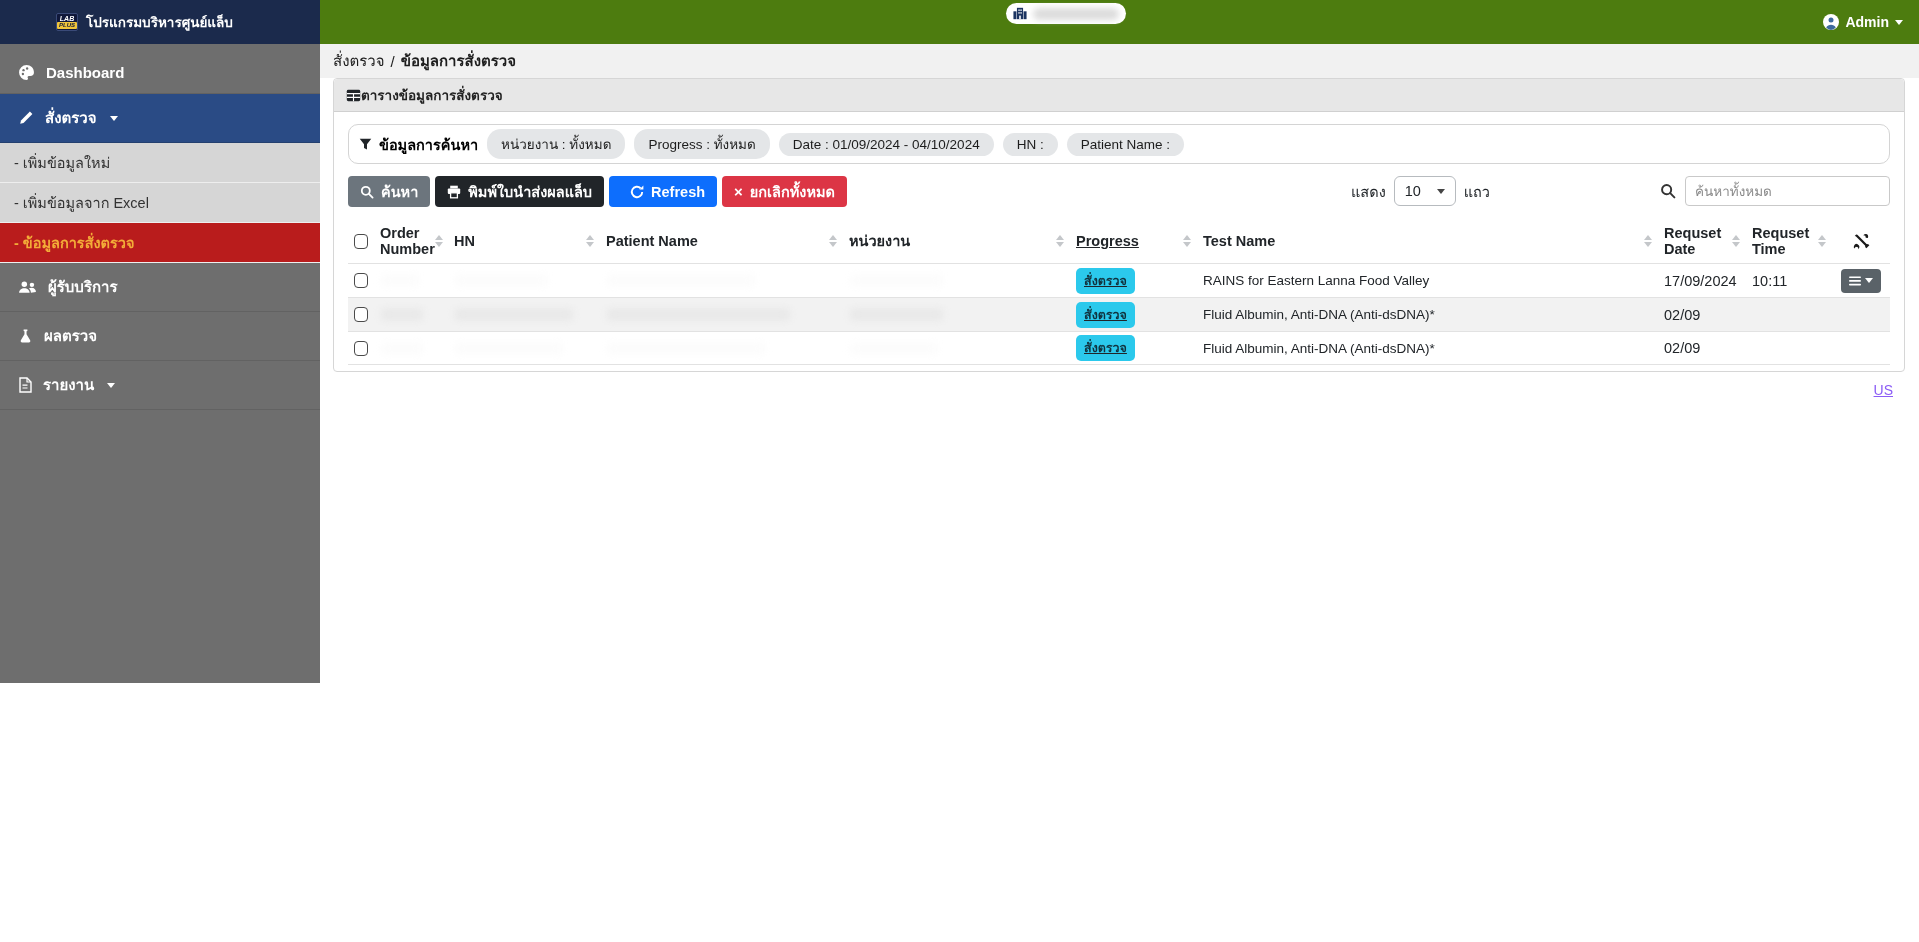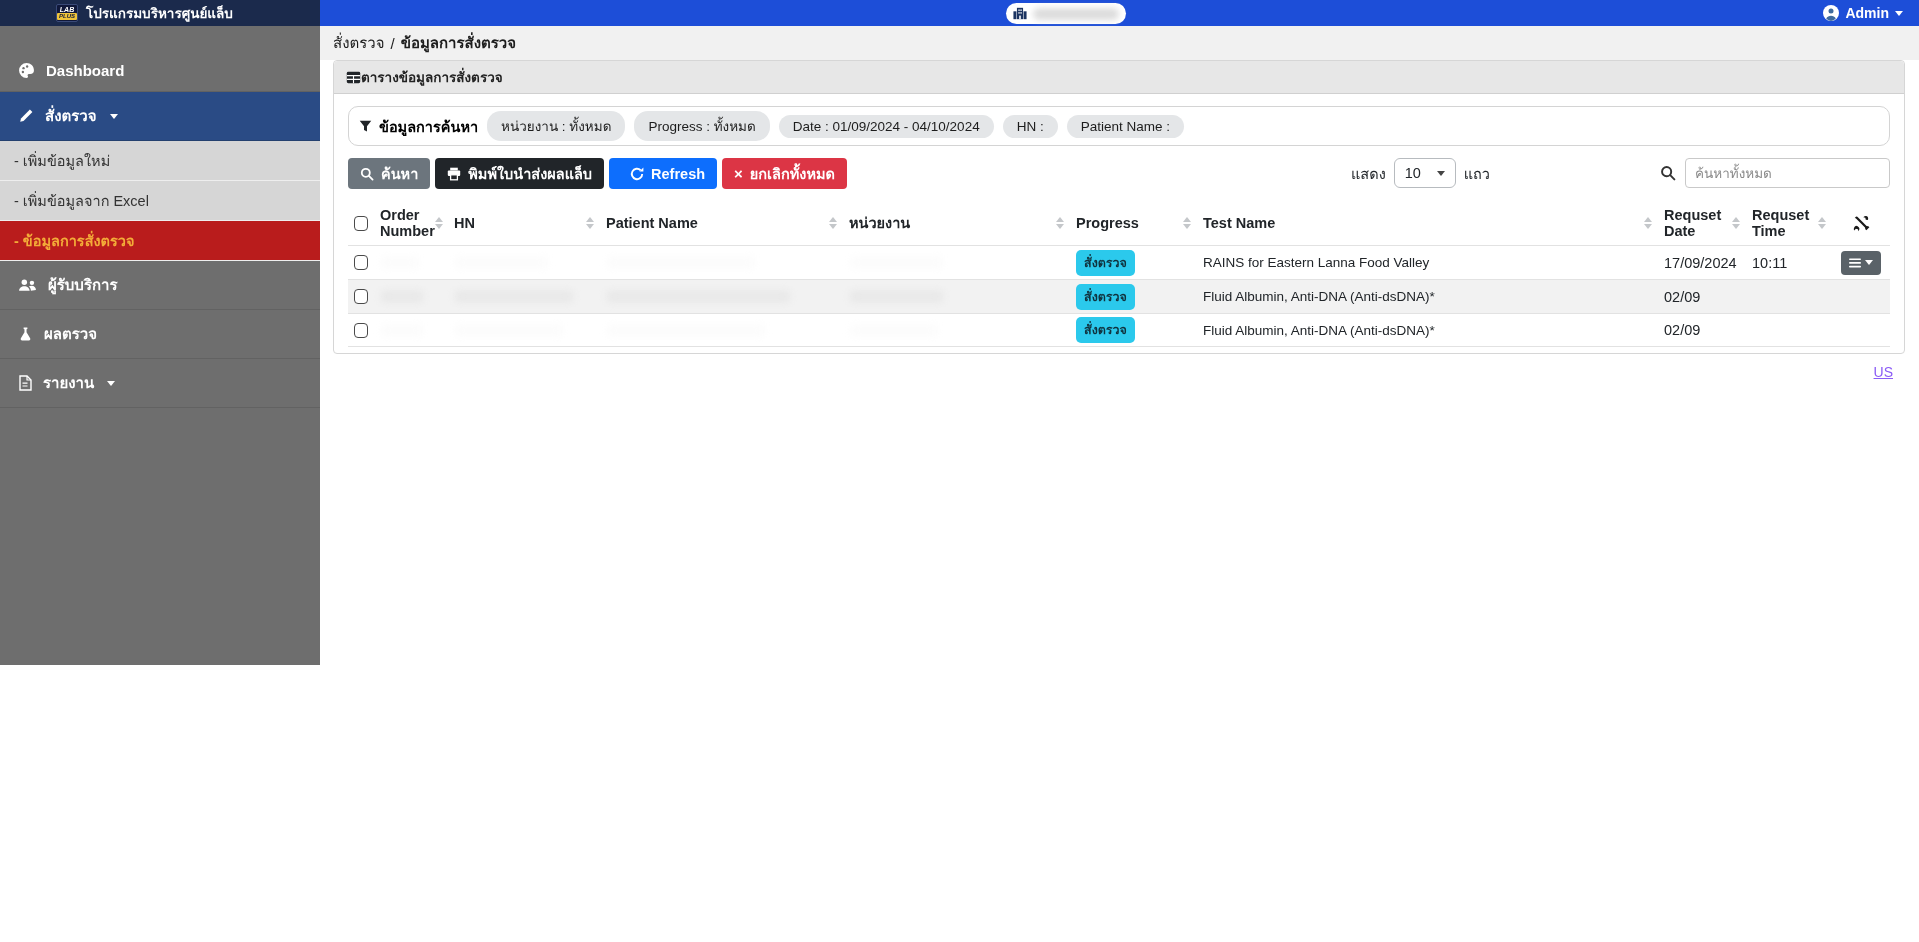--- a/index.html
+++ b/index.html
@@ -1,33 +1,33 @@
 <!DOCTYPE html>
 <html><head>
 <meta charset="utf-8">
 <style>
   * { margin:0; padding:0; box-sizing:border-box; }
   html,body { width:1919px; height:942px; overflow:hidden; background:#fff;
     font-family:"Liberation Sans", sans-serif; }
 
   
-  .navbar { height:26px; background:#1d4ed8; display:flex; align-items:center; position:relative; z-index:40; }
+  .navbar { height:44px; background:#4d7c0f; display:flex; align-items:center; position:relative; z-index:40; }
   .brand { width:320px; height:100%; background:#1b2a4c; display:flex; align-items:center; gap:8px; padding-left:56px; }
   .logo-badge { width:22px; height:18px; background:#10183a; border:1px solid #3a4a78; display:flex; flex-direction:column; align-items:center; justify-content:center; border-radius:2px; }
   .logo-badge .l1 { color:#ffffff; font-size:7px; font-weight:bold; font-style:italic; line-height:7px; }
   .logo-badge .l2 { color:#10183a; background:#f0c53a; font-size:6px; font-weight:bold; font-style:italic; line-height:7px; padding:0 2px; border-radius:1px; }
   .brand-title { color:#fff; font-size:13.5px; font-weight:bold; }
   .clinic-pill { position:absolute; left:1006px; top:3px; width:120px; height:21px; background:#fff; border-radius:11px; display:flex; align-items:center; gap:6px; padding:0 7px; }
   .clinic-blur { flex:1; height:12px; border-radius:6px; background:#dcdcdc; filter:blur(3px); }
   .user-menu { margin-left:auto; margin-right:16px; display:flex; align-items:center; gap:6px; color:#fff; font-size:14px; font-weight:bold; cursor:pointer; }
   .caret { width:0; height:0; border-left:4px solid transparent; border-right:4px solid transparent; border-top:5px solid currentColor; display:inline-block; }
 
   
   .layout { display:flex; height:914px; }
-  .sidebar { width:320px; height:639px; background:#6e6e6e; color:#fff; padding-top:24px; font-size:15px; }
+  .sidebar { width:320px; height:639px; background:#6e6e6e; color:#fff; padding-top:8px; font-size:15px; }
   .side-item { display:flex; align-items:center; gap:11px; padding:12px 18px; font-weight:600; border-bottom:1px solid #626262; cursor:pointer; }
   .side-item.active-parent { background:#2a4b85; border-bottom:1px solid #24406f; }
   .side-sub { background:#d6d6d6; color:#333; padding:8px 14px; font-size:14.5px; border-bottom:1px solid #eee; cursor:pointer; }
   .side-sub.active { background:#b91c1c; color:#f3ac38; font-weight:bold; }
   .side-item .caret { border-top-color:#fff; margin-left:2px; }
   .icon { display:inline-flex; align-items:center; justify-content:center; flex:0 0 auto; }
 
   
   .main { flex:1; position:relative; background:#fff; }
   .breadcrumb { background:#f1f1f1; height:34px; display:flex; align-items:center; gap:6px; padding-left:13px; font-size:15px; color:#1d1d1d; }
@@ -54,21 +54,21 @@
   .search-input { width:205px; height:30px; border:1px solid #c9c9c9; border-radius:4px; padding:0 9px; font-size:13.5px; font-family:inherit; color:#333; }
   .search-input::placeholder { color:#8a8a8a; }
 
   
   .tbl { width:100%; font-size:14.5px; color:#212529; }
   .tr { display:flex; align-items:center; }
   .th { font-weight:bold; }
   .thead { padding:4px 0 6px; }
   .col { padding:0 6px; display:flex; align-items:center; }
   .c-check { width:26px; } .c-order { width:74px; } .c-hn { width:152px; }
-  .c-patient { width:243px; } .c-dept { width:227px; } .c-progress { width:127px; }
+  .c-patient { width:243px; } .c-dept { width:227px; } .c-progress { width:127px;text-decoration:underline; }
   .c-test { flex:1; } .c-rdate { width:88px; } .c-rtime { width:86px; } .c-tools { width:58px; justify-content:center; }
   .th .lbl { line-height:1.12; }
   .sort { display:inline-flex; flex-direction:column; gap:2px; margin-left:auto; }
   .sort i { width:0; height:0; border-left:4px solid transparent; border-right:4px solid transparent; display:block; }
   .sort .up { border-bottom:5px solid #c4c7ca; }
   .sort .dn { border-top:5px solid #c4c7ca; }
   .row { height:34px; border-top:1px solid #e2e2e2; }
   .row:nth-child(odd) { background:#f2f2f2; }
   .row:last-child { border-bottom:1px solid #e2e2e2; }
   .cb { width:15px; height:15px; border:1.6px solid #4a4a4a; border-radius:4px; background:#fff; display:inline-block; cursor:pointer; }

